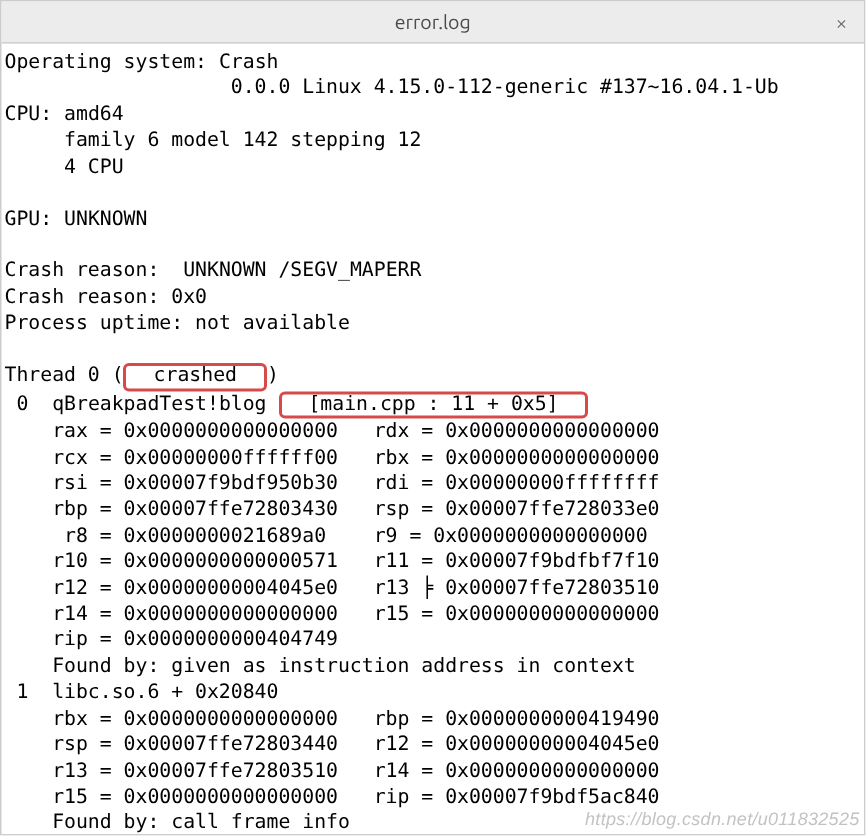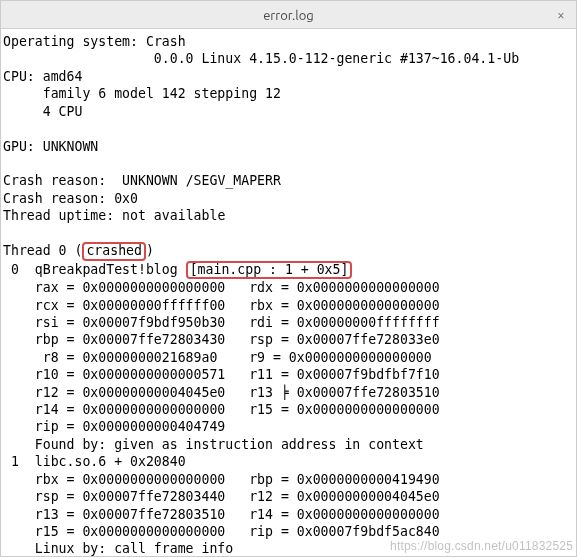--- a/index.html
+++ b/index.html
@@ -47,68 +47,69 @@
       padding: 4px 2px;
       white-space: pre;
       line-height: 1.32;
       color: #000;
       font-size: 13.2px;
       overflow: hidden;
     }
     .highlight {
       border: 2px solid #d84a4a;
       border-radius: 4px;
-      padding: 0 2px;
+      padding: 0 18px;
       display: inline-block;
       line-height: 1.1;
     }
     .watermark {
       position: absolute;
       bottom: 4px;
       right: 4px;
       font-family: sans-serif;
       font-size: 12px;
       color: rgba(120,120,120,0.45);
       letter-spacing: 0.2px;
+      font-style: italic;
     }
   </style>
 </head>
 <body>
 
 <div class="window">
   <div class="titlebar">
     <span class="title-text">error.log</span>
     <span class="close-btn">×</span>
   </div>
   <div class="content"><span>Operating system:</span> <span>Crash</span>
 <span>                   0.0.0 Linux 4.15.0-112-generic #137~16.04.1-Ub</span>
 <span>CPU:</span> <span>amd64</span>
 <span>     family 6 model 142 stepping 12</span>
 <span>     4 CPU</span>
 
 <span>GPU:</span> <span>UNKNOWN</span>
 
 <span>Crash reason:</span> <span> UNKNOWN /SEGV_MAPERR</span>
 <span>Crash reason:</span> <span>0x0</span>
-<span>Thread uptime:</span> <span>not available</span>
+<span>Process uptime:</span> <span>not available</span>
 
 <span>Thread 0 (</span><span class="highlight">crashed</span><span>)</span>
-<span> 0  </span><span>qBreakpadTest!blog </span><span class="highlight">[main.cpp : 1 + 0x5]</span>
+<span> 0  </span><span>qBreakpadTest!blog </span><span class="highlight">[main.cpp : 11 + 0x5]</span>
 <span>    rax = 0x0000000000000000   rdx = 0x0000000000000000</span>
 <span>    rcx = 0x00000000ffffff00   rbx = 0x0000000000000000</span>
 <span>    rsi = 0x00007f9bdf950b30   rdi = 0x00000000ffffffff</span>
 <span>    rbp = 0x00007ffe72803430   rsp = 0x00007ffe728033e0</span>
 <span>     r8 = 0x0000000021689a0    r9 = 0x0000000000000000</span>
 <span>    r10 = 0x0000000000000571   r11 = 0x00007f9bdfbf7f10</span>
 <span>    r12 = 0x00000000004045e0   r13 ╞ 0x00007ffe72803510</span>
 <span>    r14 = 0x0000000000000000   r15 = 0x0000000000000000</span>
 <span>    rip = 0x0000000000404749</span>
 <span>    Found by: given as instruction address in context</span>
 <span> 1  libc.so.6 + 0x20840</span>
 <span>    rbx = 0x0000000000000000   rbp = 0x0000000000419490</span>
 <span>    rsp = 0x00007ffe72803440   r12 = 0x00000000004045e0</span>
 <span>    r13 = 0x00007ffe72803510   r14 = 0x0000000000000000</span>
 <span>    r15 = 0x0000000000000000   rip = 0x00007f9bdf5ac840</span>
-<span>    Linux by: call frame info</span>
+<span>    Found by: call frame info</span>
 </div>
 </div>
 
 <div class="watermark">https://blog.csdn.net/u011832525</div>
 
 </body></html>

